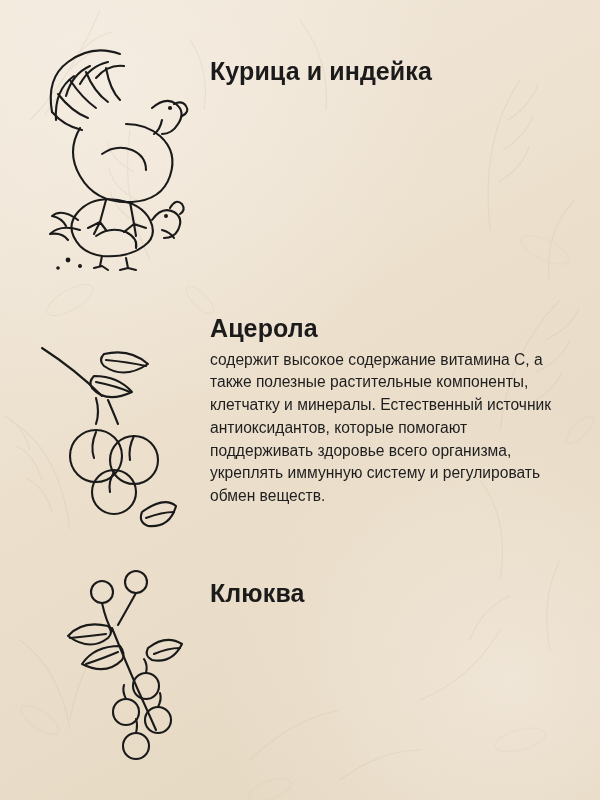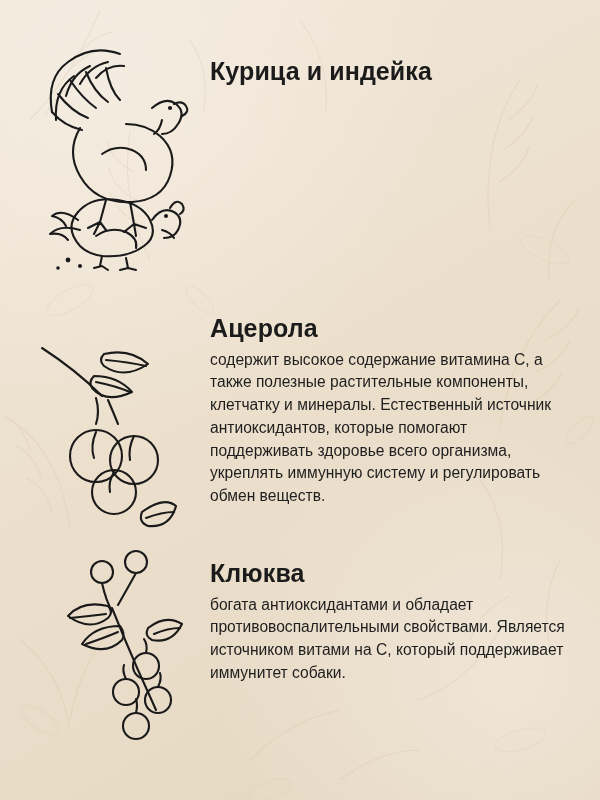--- a/index.html
+++ b/index.html
@@ -67,21 +67,21 @@
 
   
   #block-chicken { left: 0; top: 0; width: 600px; height: 285px; }
   #block-chicken .art { left: 34px; top: 50px; width: 160px; height: 215px; }
   #block-chicken .text-col { left: 210px; top: 58px; width: 360px; }
 
   #block-acerola { left: 0; top: 285px; width: 600px; height: 280px; }
   #block-acerola .art { left: 34px; top: 35px; width: 160px; height: 220px; }
   #block-acerola .text-col { left: 210px; top: 30px; width: 360px; }
 
-  #block-cranberry { left: 0; top: 540px; width: 600px; height: 240px; }
+  #block-cranberry { left: 0; top: 560px; width: 600px; height: 240px; }
   #block-cranberry .art { left: 50px; top: 10px; width: 150px; height: 200px; }
   #block-cranberry .text-col { left: 210px; top: 20px; width: 360px; }
 
   svg.line-art {
     display: block;
     overflow: visible;
   }
   svg.line-art path,
   svg.line-art circle,
   svg.line-art ellipse,
@@ -259,18 +259,17 @@
           <circle cx="108" cy="150" r="13"></circle>
           <circle cx="86" cy="176" r="13"></circle>
           <path d="M96 103 q2 -8 -2 -14"></path>
           <path d="M76 129 q-4 -8 -2 -14"></path>
           <path d="M108 137 q4 -8 2 -14"></path>
           <path d="M86 163 q2 -8 0 -14"></path>
         </svg>
       </div>
       <div class="text-col">
         <h2 class="heading">Клюква</h2>
-        <p class="body-text">богата антиоксидантами и обладает противовоспалительными свойствами. Является источником витами на C, который поддерживает иммунитет собаки.</p>
       </div>
     </section>
 
   </div>
 </div>
 
 </body></html>

